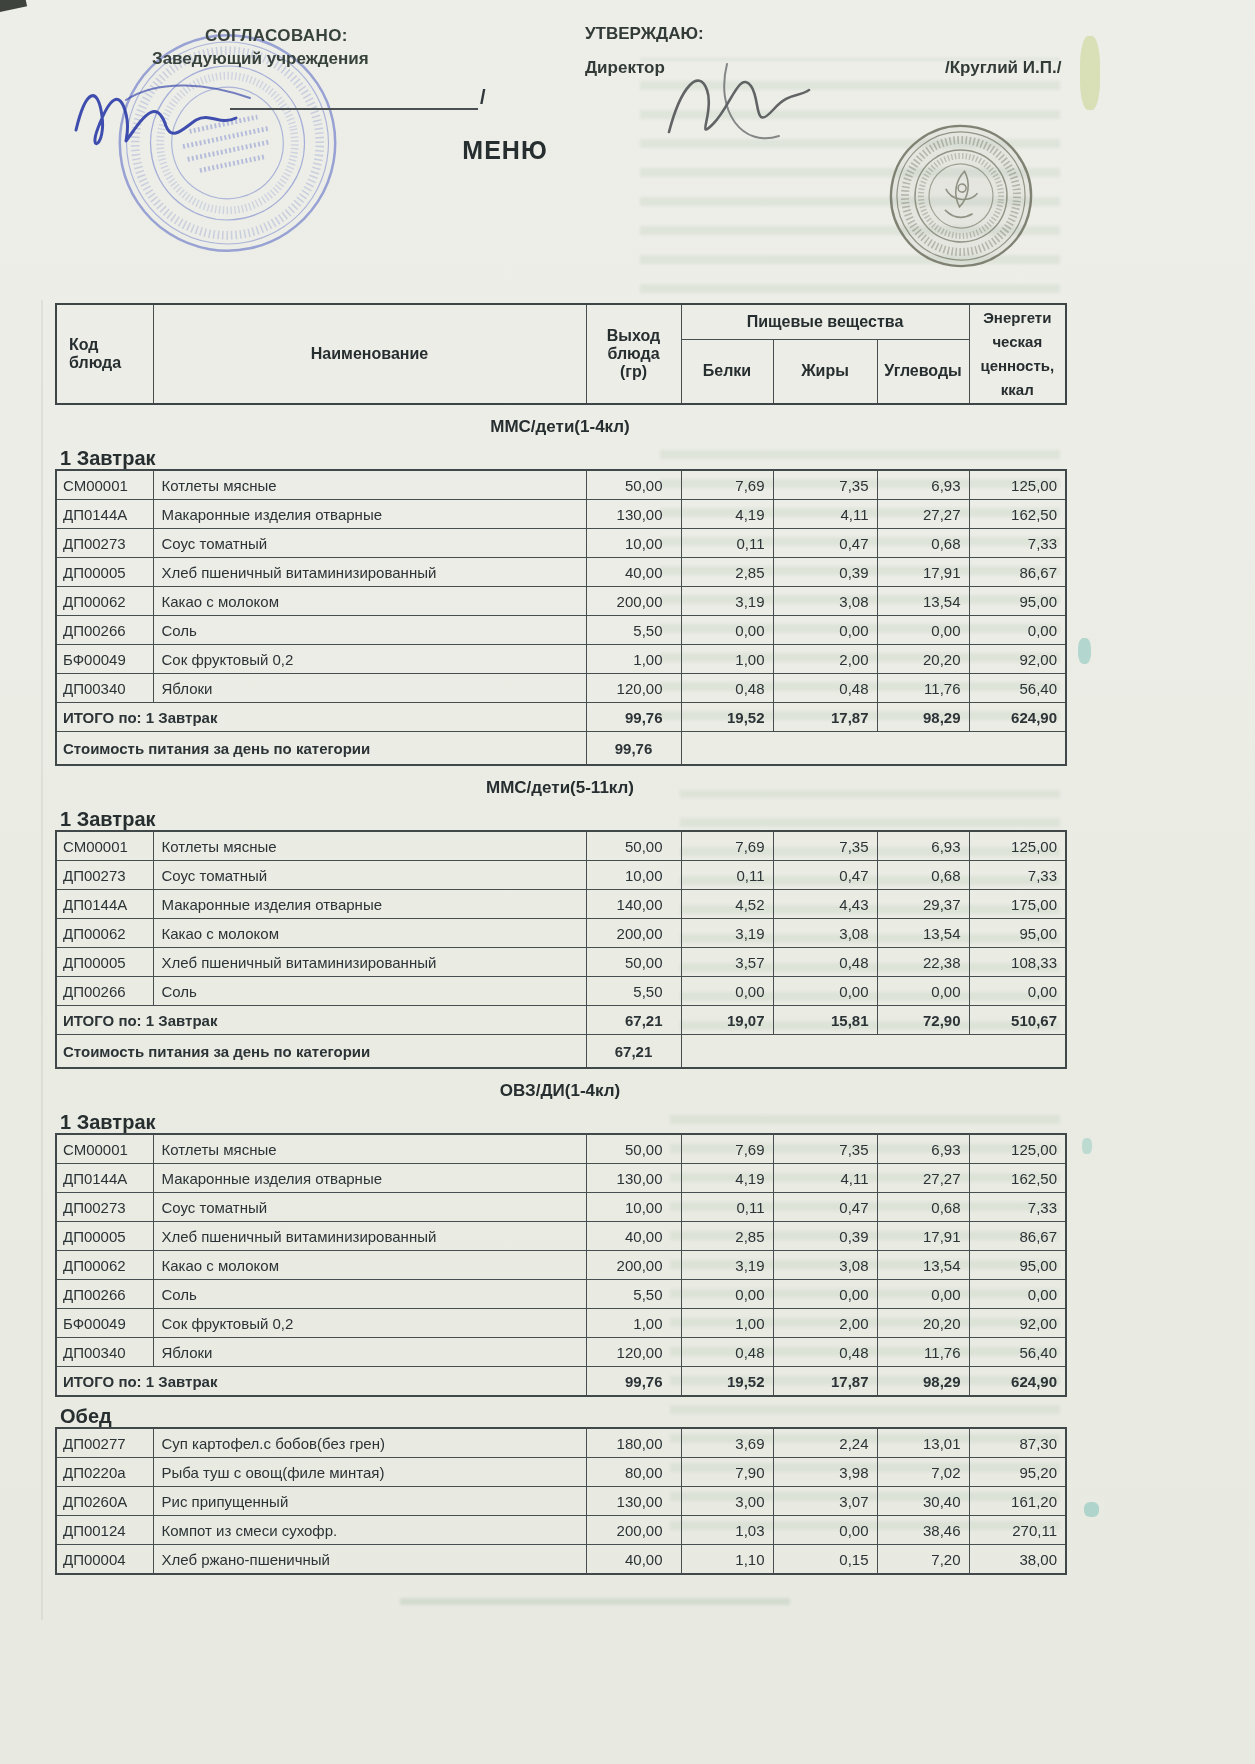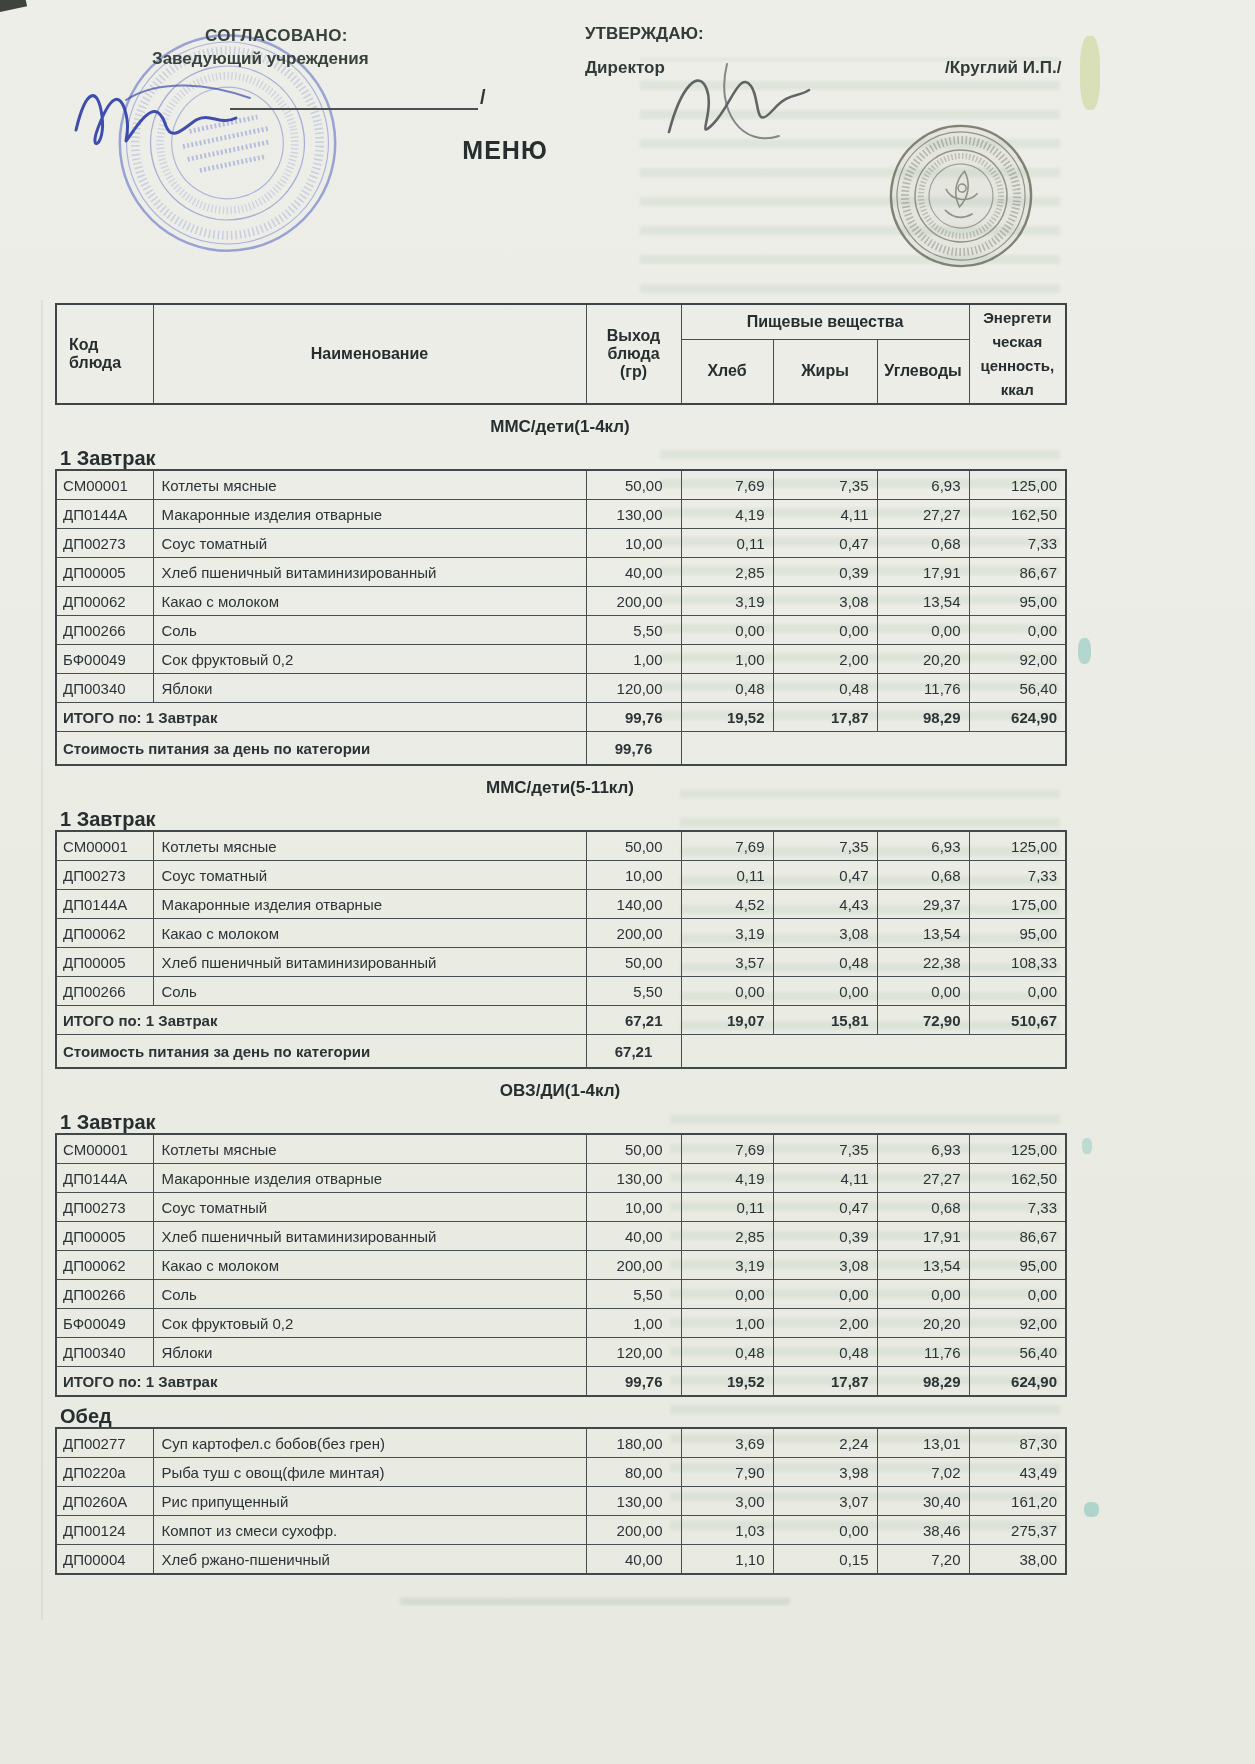--- a/index.html
+++ b/index.html
@@ -164,21 +164,21 @@
           <td rowspan="2" class="h">Выход
 блюда
 (гр)</td>
           <td colspan="3" class="h">Пищевые вещества</td>
           <td rowspan="2" class="h h-energy">Энергети
 ческая
 ценность,
 ккал</td>
         </tr>
         <tr class="hr2">
-          <td class="h">Хлеб</td>
+          <td class="h">Белки</td>
           <td class="h">Жиры</td>
           <td class="h">Углеводы</td>
         </tr>
       </tbody>
     </table>
     <div>
   <section class="menu-section">
     <div class="category-title">ММС/дети(1-4кл)</div>
     <div class="meals">
   <div class="meal-block">
@@ -496,39 +496,39 @@
                     <td class="c-num">13,01</td>
                     <td class="c-num">87,30</td>
                   </tr>
                   <tr>
                     <td class="c-code">ДП0220а</td>
                     <td class="c-name">Рыба туш с овощ(филе минтая)</td>
                     <td class="c-out">80,00</td>
                     <td class="c-num">7,90</td>
                     <td class="c-num">3,98</td>
                     <td class="c-num">7,02</td>
-                    <td class="c-num">43,49</td>
+                    <td class="c-num">95,20</td>
                   </tr>
                   <tr>
                     <td class="c-code">ДП0260А</td>
                     <td class="c-name">Рис припущенный</td>
                     <td class="c-out">130,00</td>
                     <td class="c-num">3,00</td>
                     <td class="c-num">3,07</td>
                     <td class="c-num">30,40</td>
                     <td class="c-num">161,20</td>
                   </tr>
                   <tr>
                     <td class="c-code">ДП00124</td>
                     <td class="c-name">Компот из смеси сухофр.</td>
                     <td class="c-out">200,00</td>
                     <td class="c-num">1,03</td>
                     <td class="c-num">0,00</td>
                     <td class="c-num">38,46</td>
-                    <td class="c-num">275,37</td>
+                    <td class="c-num">270,11</td>
                   </tr>
                   <tr>
                     <td class="c-code">ДП00004</td>
                     <td class="c-name">Хлеб ржано-пшеничный</td>
                     <td class="c-out">40,00</td>
                     <td class="c-num">1,10</td>
                     <td class="c-num">0,15</td>
                     <td class="c-num">7,20</td>
                     <td class="c-num">38,00</td>
                   </tr>

